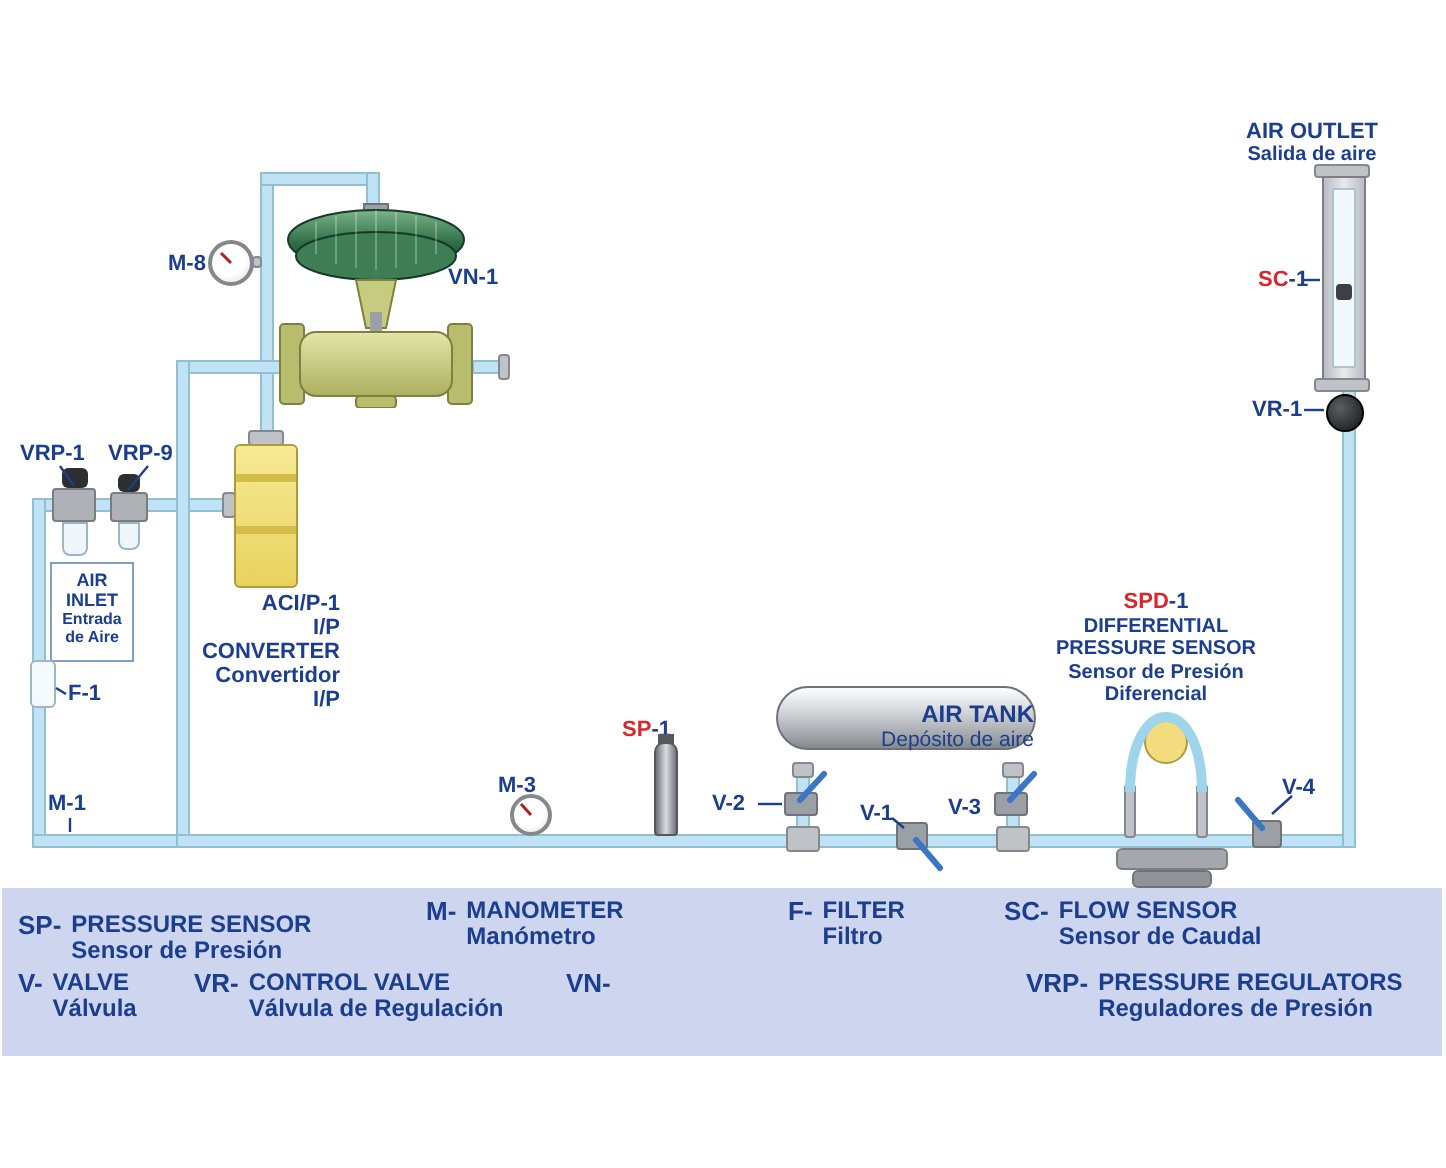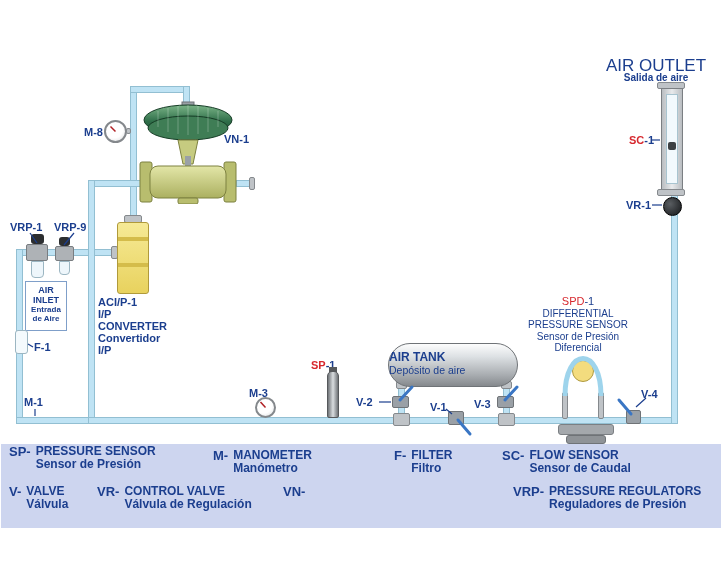--- a/index.html
+++ b/index.html
@@ -10,31 +10,31 @@
   .fitting{position:absolute;background:#bfc3c7;border:1px solid #85898d;border-radius:2px;box-sizing:border-box;}
   .lbl{position:absolute;font-weight:bold;font-size:11px;line-height:12px;color:#1b3e8e;white-space:nowrap;}
   .red{color:#d7282e;}
   .gauge{position:absolute;border-radius:50%;background:radial-gradient(circle at 40% 35%,#ffffff 55%,#d8dadc);
          border:2px solid #84888c;box-sizing:border-box;}
   .inlet-box{position:absolute;left:25px;top:281px;width:42px;height:50px;background:#fff;
              border:1px solid #7f9fc9;box-sizing:border-box;padding-top:3px;}
   .inlet-box div{color:#1b3e8e;font-weight:bold;text-align:center;}
   .il-big{font-size:9px;line-height:10px;}
   .il-small{font-size:8px;line-height:9px;}
-  .aci-lbl{position:absolute;left:98px;top:296px;width:72px;text-align:left;}
+  .aci-lbl{position:absolute;left:98px;top:296px;width:72px;text-align:right;}
   .aci-lbl div{color:#1b3e8e;font-weight:bold;font-size:11px;line-height:12px;}
   .spd-lbl{position:absolute;left:518px;top:296px;width:120px;text-align:center;}
-  .spd-lbl div{color:#1b3e8e;font-weight:normal;font-size:10px;line-height:11.5px;}
+  .spd-lbl div{color:#1b3e8e;font-weight:bold;font-size:10px;line-height:11.5px;}
   .spd-lbl .l1{font-size:11px;}
   .outlet-lbl{position:absolute;left:602px;top:60px;width:108px;text-align:center;}
-  .outlet-lbl .l1{color:#1b3e8e;font-weight:normal;font-size:17px;line-height:12px;}
+  .outlet-lbl .l1{color:#1b3e8e;font-weight:bold;font-size:11px;line-height:12px;}
   .outlet-lbl .l2{color:#1b3e8e;font-weight:bold;font-size:10px;line-height:11px;}
-  .tank{position:absolute;left:388px;top:343px;width:130px;height:44px;border-radius:22px;
+  .tank{position:absolute;left:388px;top:343px;width:130px;height:32px;border-radius:22px;
         background:linear-gradient(180deg,#fdfdfd 0%,#dde1e4 30%,#a7abaf 75%,#85898d 100%);
-        border:1px solid #6f7377;box-sizing:border-box;text-align:left;padding-top:7px;}
+        border:1px solid #6f7377;box-sizing:border-box;text-align:right;padding-top:7px;}
   .tank .l1{color:#1b3e8e;font-weight:bold;font-size:12px;line-height:13px;}
   .tank .l2{color:#1b3e8e;font-weight:normal;font-size:10.5px;line-height:12px;}
   .valve-body{position:absolute;background:#9aa0a6;border:1px solid #6f7377;border-radius:2px;box-sizing:border-box;}
   .legend{position:absolute;left:1px;top:444px;width:720px;height:84px;background:#cdd5ef;}
   .lg-entry{position:absolute;display:flex;align-items:flex-start;}
   .lg-prefix{font-size:13px;font-weight:bold;color:#1b3e8e;margin-right:5px;line-height:14px;}
   .lg-en,.lg-es{display:block;font-size:12px;font-weight:bold;color:#1b3e8e;line-height:13px;white-space:nowrap;}
   .overlay{position:absolute;left:0;top:0;pointer-events:none;}
 </style>
 </head>
@@ -203,21 +203,21 @@
       <line x1="646" y1="398" x2="636" y2="407"></line>
       <line x1="652" y1="140" x2="660" y2="140"></line>
       <line x1="652" y1="205" x2="662" y2="205"></line>
     </g>
 
     <line x1="115.5" y1="131.5" x2="110.5" y2="126.5" stroke="#b02025" stroke-width="1.5"></line>
     <line x1="265.5" y1="407.5" x2="260.5" y2="402" stroke="#b02025" stroke-width="1.5"></line>
   </svg>
 
   <div class="legend">
-    <div class="lg-entry" style="left:8px;top:1px">
+    <div class="lg-entry" style="left:8px;top:12px">
       <span class="lg-prefix red">SP-</span>
       <span>
           <span class="lg-en">PRESSURE SENSOR</span>
           <span class="lg-es">Sensor de Presión</span>
         </span>
     </div>
     <div class="lg-entry" style="left:212px;top:5px">
       <span class="lg-prefix">M-</span>
       <span>
           <span class="lg-en">MANOMETER</span>

